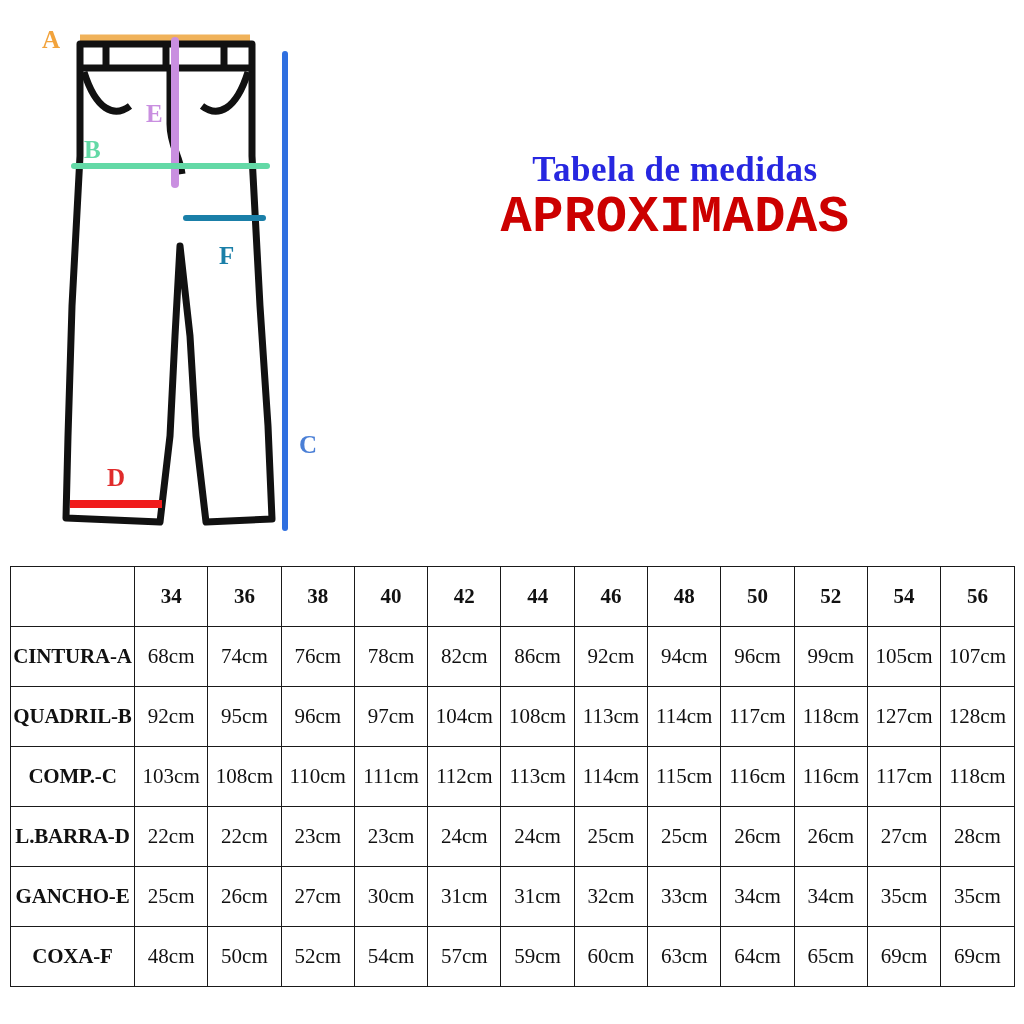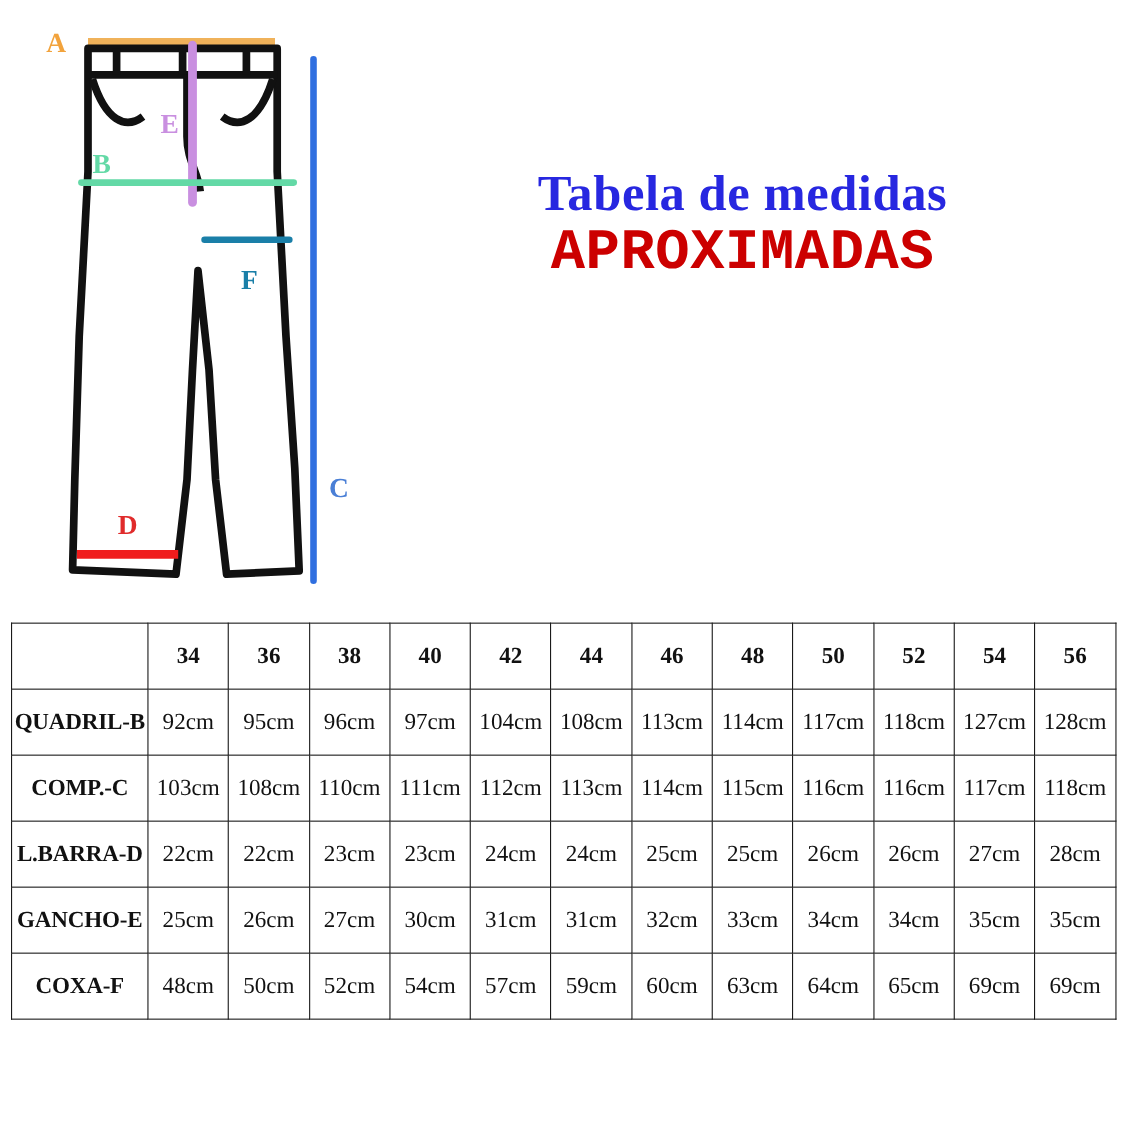--- a/index.html
+++ b/index.html
@@ -36,21 +36,21 @@
   #heading-block {
     position: absolute;
     left: 330px;
     top: 150px;
     width: 690px;
     text-align: center;
   }
   .head-line1 {
     font-family: "Liberation Serif", serif;
     font-weight: bold;
-    font-size: 46px;
+    font-size: 35px;
     color: #2727e0;
     line-height: 1.12;
     letter-spacing: 0.5px;
   }
   .head-line2 {
     font-family: Liberation Mono, monospace;
     font-weight: bold;
     font-size: 52px;
     color: #cc0000;
     line-height: 1.12;
@@ -198,20 +198,35 @@
           <th>46</th>
           <th>48</th>
           <th>50</th>
           <th>52</th>
           <th>54</th>
           <th>56</th>
         </tr>
       </thead>
       <tbody>
         <tr>
+          <td class="rowlabel c-orange">CINTURA-A</td>
+          <td>68cm</td>
+          <td>74cm</td>
+          <td>76cm</td>
+          <td>78cm</td>
+          <td>82cm</td>
+          <td>86cm</td>
+          <td>92cm</td>
+          <td>94cm</td>
+          <td>96cm</td>
+          <td>99cm</td>
+          <td>105cm</td>
+          <td>107cm</td>
+        </tr>
+        <tr>
           <td class="rowlabel c-green">QUADRIL-B</td>
           <td>92cm</td>
           <td>95cm</td>
           <td>96cm</td>
           <td>97cm</td>
           <td>104cm</td>
           <td>108cm</td>
           <td>113cm</td>
           <td>114cm</td>
           <td>117cm</td>

